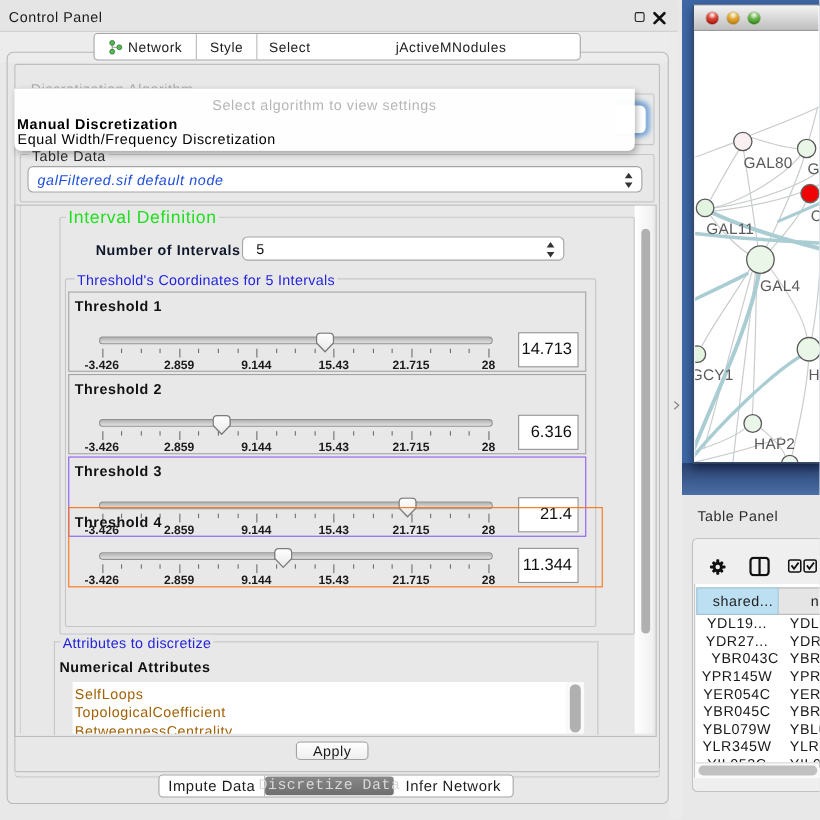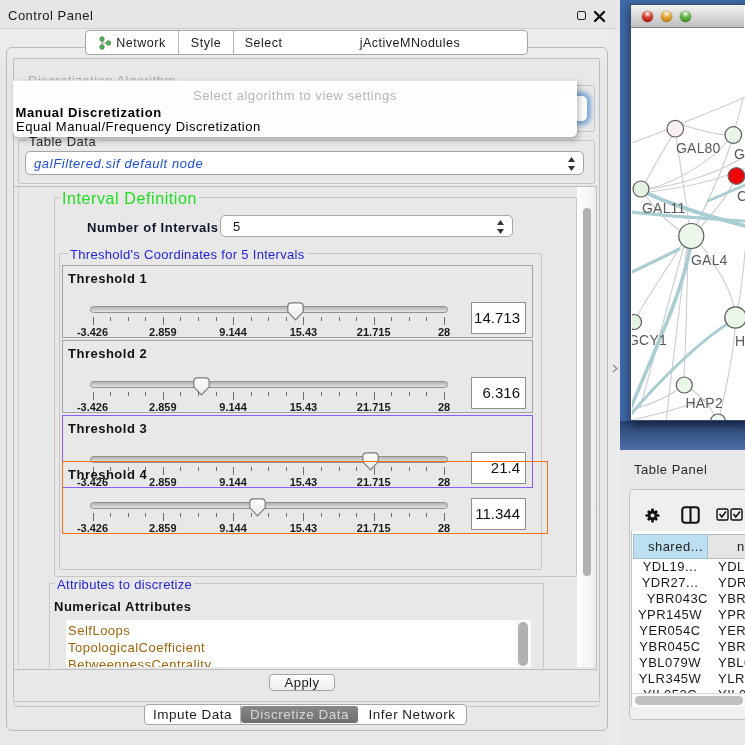--- a/index.html
+++ b/index.html
@@ -261,29 +261,29 @@
 <div class="abs" style="left:518px;top:622px;width:10px;height:44px;background:#b0b0b0;border-radius:5px;"></div>
 
 <div class="abs" style="left:13px;top:698px;width:585px;height:8px;border-bottom:1px solid #c2c2c2;border-left:1px solid #d4d4d4;border-right:1px solid #d4d4d4;border-radius:0 0 4px 4px;"></div>
 
 <div class="abs ls" style="left:269px;top:674px;width:66px;height:17px;background:linear-gradient(#ffffff,#eeeeee);border:1px solid #a2a2a2;border-radius:4px;box-sizing:border-box;text-align:center;font-size:13px;color:#1a1a1a;line-height:15px;">Apply</div>
 
 <div class="abs" style="left:144px;top:704px;width:323px;height:20.5px;background:#fff;border:1px solid #a6a6a6;border-radius:4px;display:flex;font-size:13.5px;color:#1c1c1c;box-sizing:border-box;">
   <div class="ls" style="width:95px;display:flex;align-items:center;justify-content:center;border-right:1px solid #b9b9b9;white-space:nowrap;">Impute Data</div>
   <div style="width:117px;position:relative;display:flex;align-items:center;justify-content:center;white-space:nowrap;">
       <div style="position:absolute;left:0px;right:0px;top:1px;bottom:1px;background:linear-gradient(#888888,#6e6e6e);border-radius:3px;"></div>
-      <span class="ls" style="position:relative;color:#d9d9d9;">Discretize Data</span>
+      <span class="ls" style="position:relative;color:#d9d9d9;font-family:Liberation Mono, monospace;">Discretize Data</span>
     </div>
   <div class="ls" style="flex:1;display:flex;align-items:center;justify-content:center;white-space:nowrap;">Infer Network</div>
 </div>
 
 <div class="abs" style="left:13px;top:80px;width:564px;height:56px;background:rgba(255,255,255,0.96);border-top:1px solid #e2e2e2;border-radius:0 0 6px 6px;box-shadow:2px 3px 6px rgba(0,0,0,0.28);z-index:10;">
   <div class="abs" style="left:0;top:7px;width:100%;text-align:center;font-size:13px;color:#b6b6b6;letter-spacing:0.55px;">Select algorithm to view settings</div>
   <div class="abs bold" style="left:2.5px;top:24px;font-size:13px;color:#000;letter-spacing:0.6px;">Manual Discretization</div>
-  <div class="abs" style="left:3px;top:38px;font-size:13px;color:#000;letter-spacing:0.5px;">Equal Manual/Frequency Discretization</div>
+  <div class="abs" style="left:3px;top:38px;font-size:13px;color:#000;letter-spacing:0.5px;">Equal Width/Frequency Discretization</div>
 </div>
 
 <div class="abs" style="left:620px;top:0;width:125px;height:450px;background:#3e68a6;"></div>
 <div class="abs" style="left:620px;top:421px;width:125px;height:29px;background:linear-gradient(#2a4270,#4a6fa6);"></div>
 <svg class="abs" style="left:612px;top:364px;" width="6" height="9">
     <path d="M1,1 L5,4.5 L1,8" fill="none" stroke="#8a8a8a" stroke-width="1.2"></path>
   </svg>
 
 <div class="abs" style="left:630px;top:4px;width:115px;height:415px;border:1px solid #3a4c66;background:#fff;box-shadow:0 4px 9px rgba(0,5,30,0.55);">
   <div class="abs" style="left:0;top:0;width:113px;height:22px;background:linear-gradient(#f3f3f3,#bfbfbf);border-bottom:1px solid #848484;">

